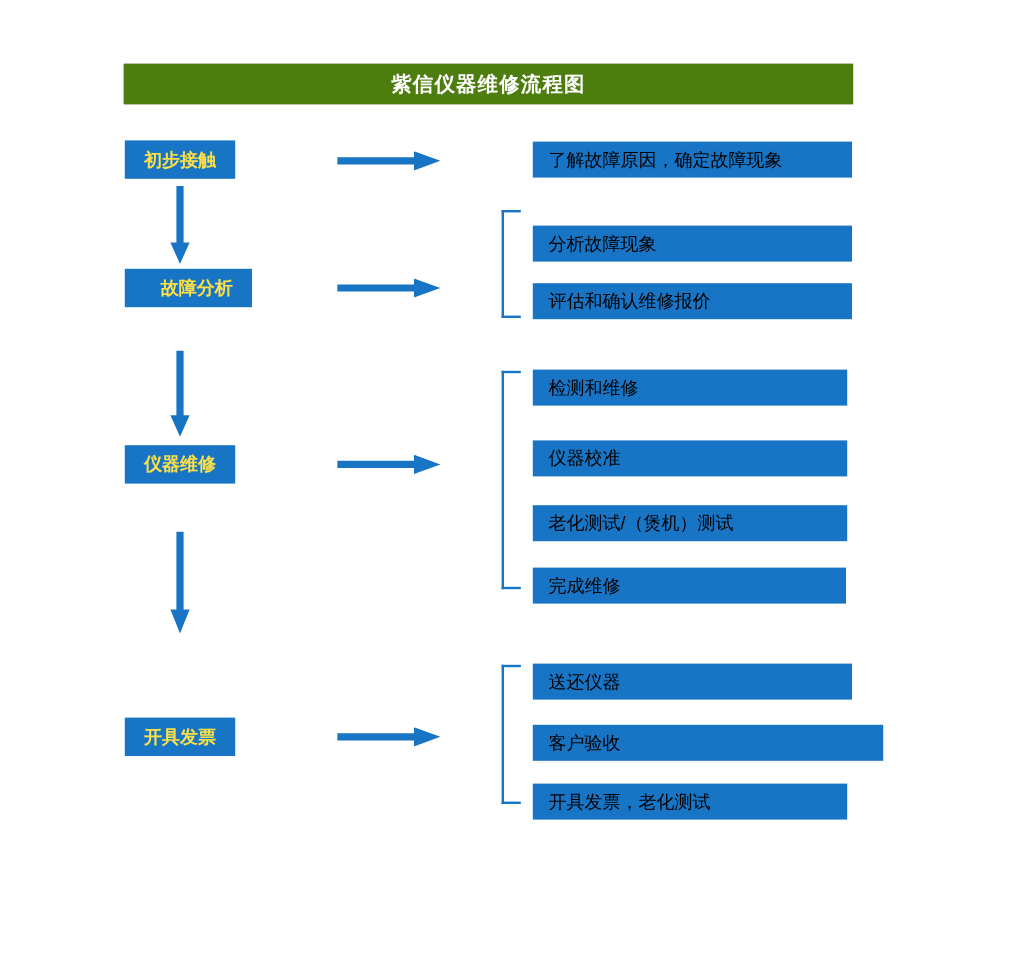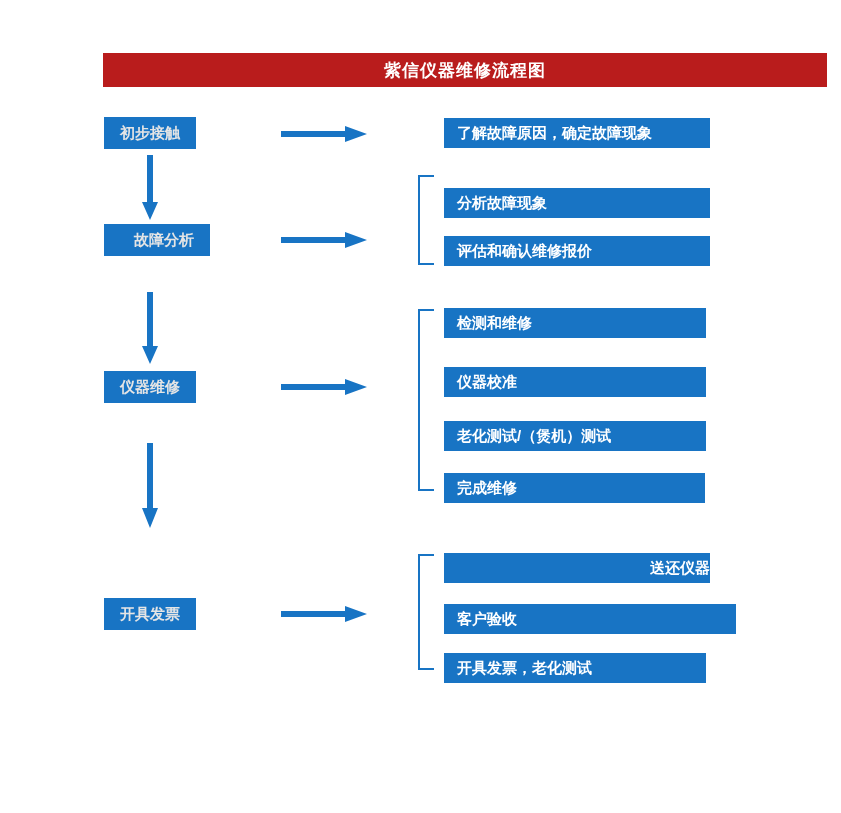--- a/index.html
+++ b/index.html
@@ -16,50 +16,50 @@
   }
   .canvas {
     position: relative;
     width: 841px;
     height: 813px;
   }
   .title-bar {
     position: absolute;
     left: 103px;
     top: 53px;
-    width: 724px;
+    width: 608px;
     height: 34px;
-    background: #b91c1c;
+    background: #4d7c0f;
     color: #ffffff;
     font-size: 17px;
     font-weight: bold;
     display: flex;
     align-items: center;
     justify-content: center;
     letter-spacing: 1px;
   }
   .stage-box {
     position: absolute;
     background: #1874c4;
-    color: #e5e5e5;
+    color: #fde047;
     font-size: 15px;
     font-weight: bold;
     display: flex;
     align-items: center;
     justify-content: center;
     width: 92px;
     height: 32px;
     left: 104px;
   }
   .detail-box {
     position: absolute;
     background: #1874c4;
-    color: #ffffff;
+    color: #000000;
     font-size: 15px;
-    font-weight: bold;
+    font-weight: normal;
     display: flex;
     align-items: center;
     height: 30px;
     padding-left: 13px;
     box-sizing: border-box;
   }
   .v-arrow {
     position: absolute;
     width: 22px;
     left: 139px;
@@ -151,21 +151,21 @@
   <div class="stage-box" style="top:598px;">
     <span>开具发票</span>
   </div>
 
   <svg class="h-arrow" style="left:281px; top:606px; width:86px;" viewBox="0 0 86 16">
     <path d="M0 5 H64 V0 L86 8 L64 16 V11 H0 Z" fill="#1874c4"></path>
   </svg>
 
   <div class="bracket" style="left:418px; top:554px; height:116px;"></div>
 
-  <div class="detail-box" style="left:444px; top:553px; width:266px;justify-content:flex-end;">
+  <div class="detail-box" style="left:444px; top:553px; width:266px;">
     <span>送还仪器</span>
   </div>
   <div class="detail-box" style="left:444px; top:604px; width:292px;">
     <span>客户验收</span>
   </div>
   <div class="detail-box" style="left:444px; top:653px; width:262px;">
     <span>开具发票，老化测试</span>
   </div>
 
 </div>

